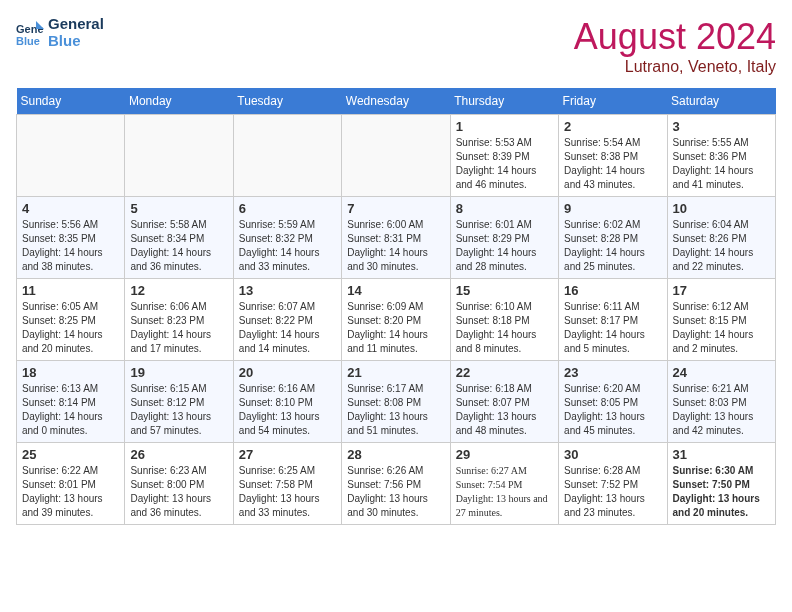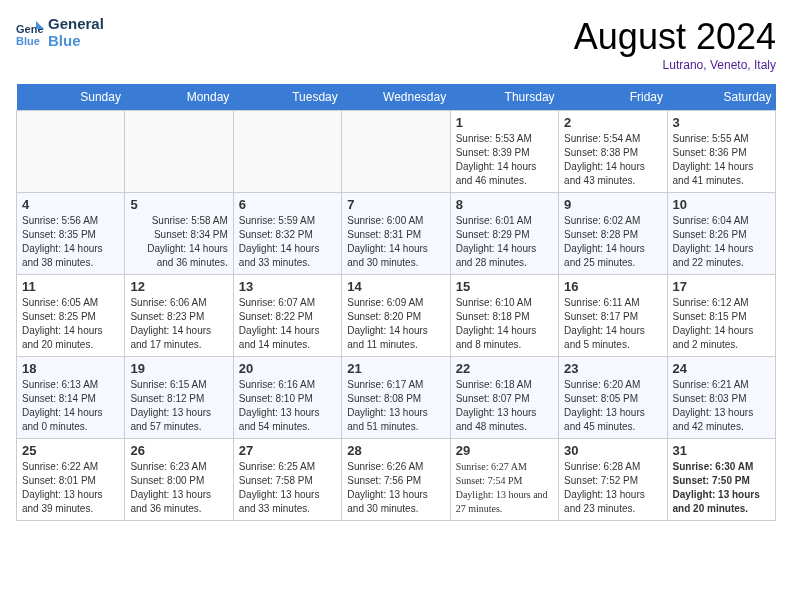--- a/index.html
+++ b/index.html
@@ -23,37 +23,37 @@
     }
     .logo-icon {
       width: 28px;
       height: 28px;
     }
     .title-block {
       text-align: right;
     }
     .month-title {
       font-size: 36px;
-      color: #000000;
+      color: #be185d;
       font-weight: 300;
     }
     .location {
-      font-size: 12px;
-      color: #4c1d95;
+      font-size: 16px;
+      color: #7f1d1d;
     }
     table {
       width: 100%;
       border-collapse: collapse;
       font-size: 11px;
     }
     th {
       background-color: #3a7bd5;
       color: #fff;
       padding: 6px 4px;
-      text-align: right;
+      text-align: left;
       font-size: 12px;
       font-weight: normal;
     }
     td {
       border: 1px solid #ccc;
       vertical-align: top;
       padding: 4px 5px;
       height: 80px;
       width: 14.28%;
       background: #fff;
@@ -137,21 +137,21 @@
       </tr>
       <tr>
         <td>
           <span class="day-num">4</span>
           <div class="day-info" style="white-space: pre-line;">Sunrise: 5:56 AM
 Sunset: 8:35 PM
 Daylight: 14 hours and 38 minutes.</div>
         </td>
         <td>
           <span class="day-num">5</span>
-          <div class="day-info" style="white-space: pre-line; text-align: right;">Sunrise: 5:58 AM
+          <div class="day-info" style="white-space: pre-line;">Sunrise: 5:58 AM
 Sunset: 8:34 PM
 Daylight: 14 hours and 36 minutes.</div>
         </td>
         <td>
           <span class="day-num">6</span>
           <div class="day-info" style="white-space: pre-line;">Sunrise: 5:59 AM
 Sunset: 8:32 PM
 Daylight: 14 hours and 33 minutes.</div>
         </td>
         <td>

